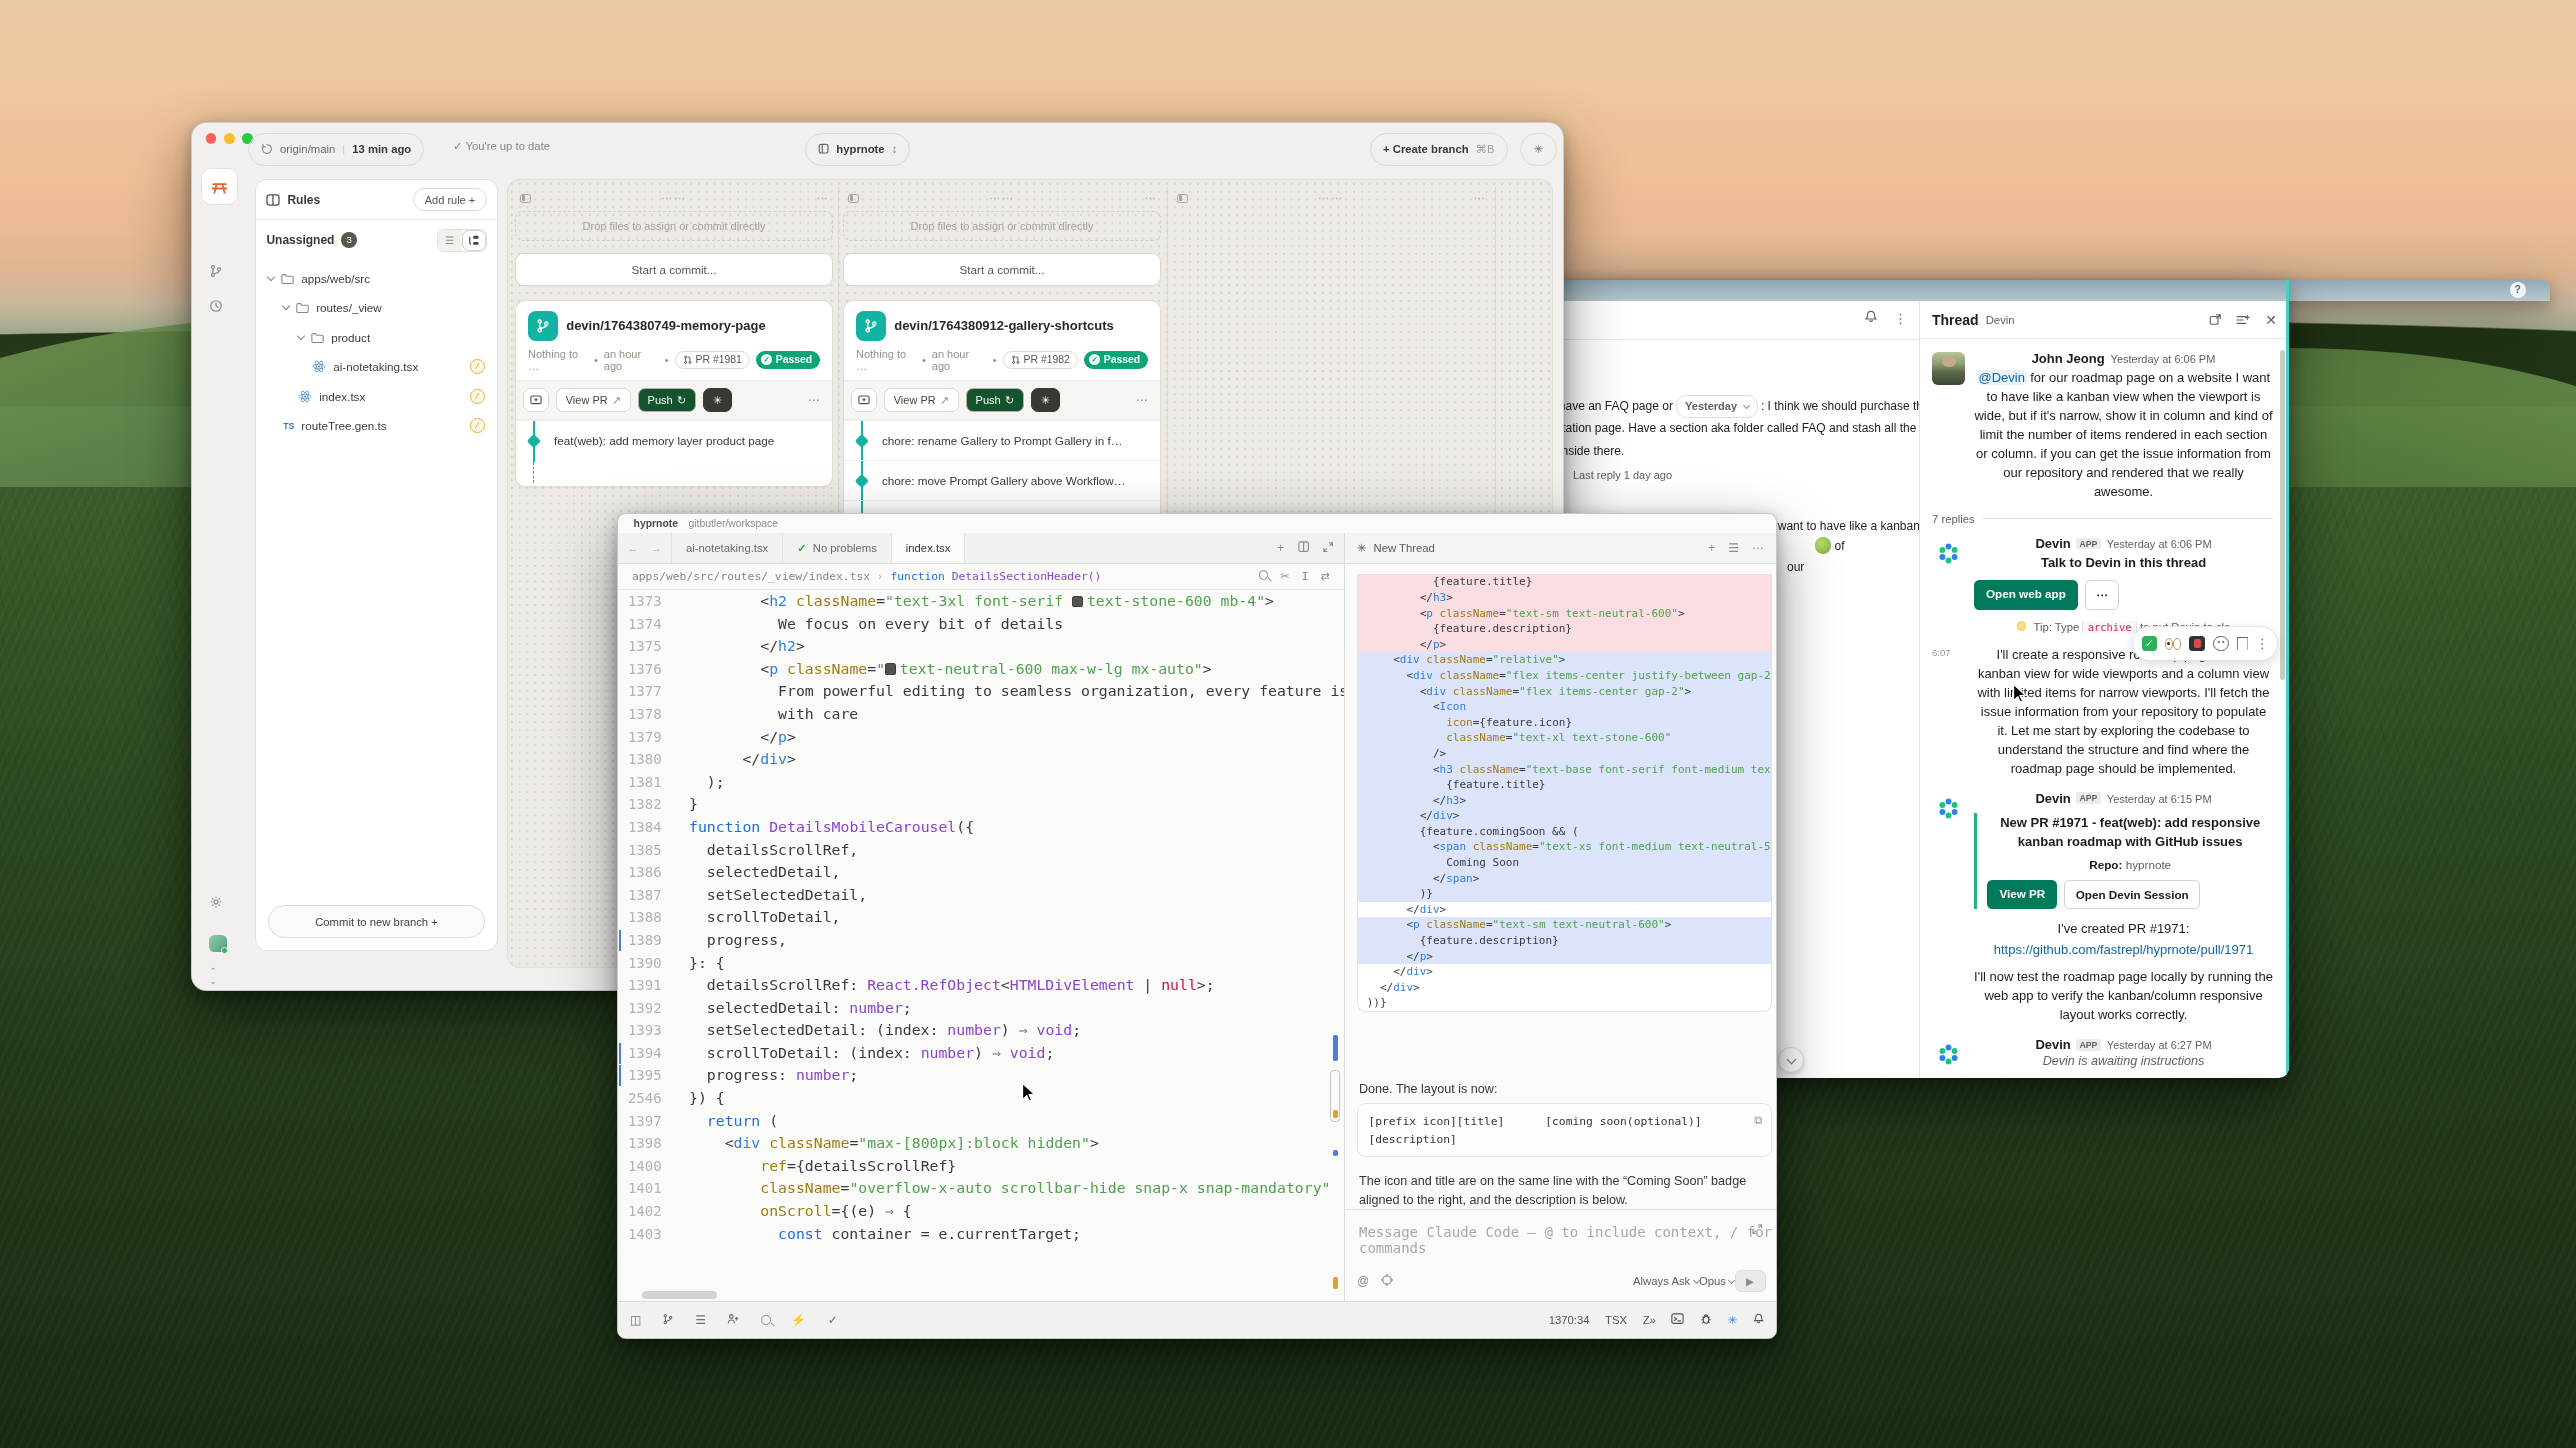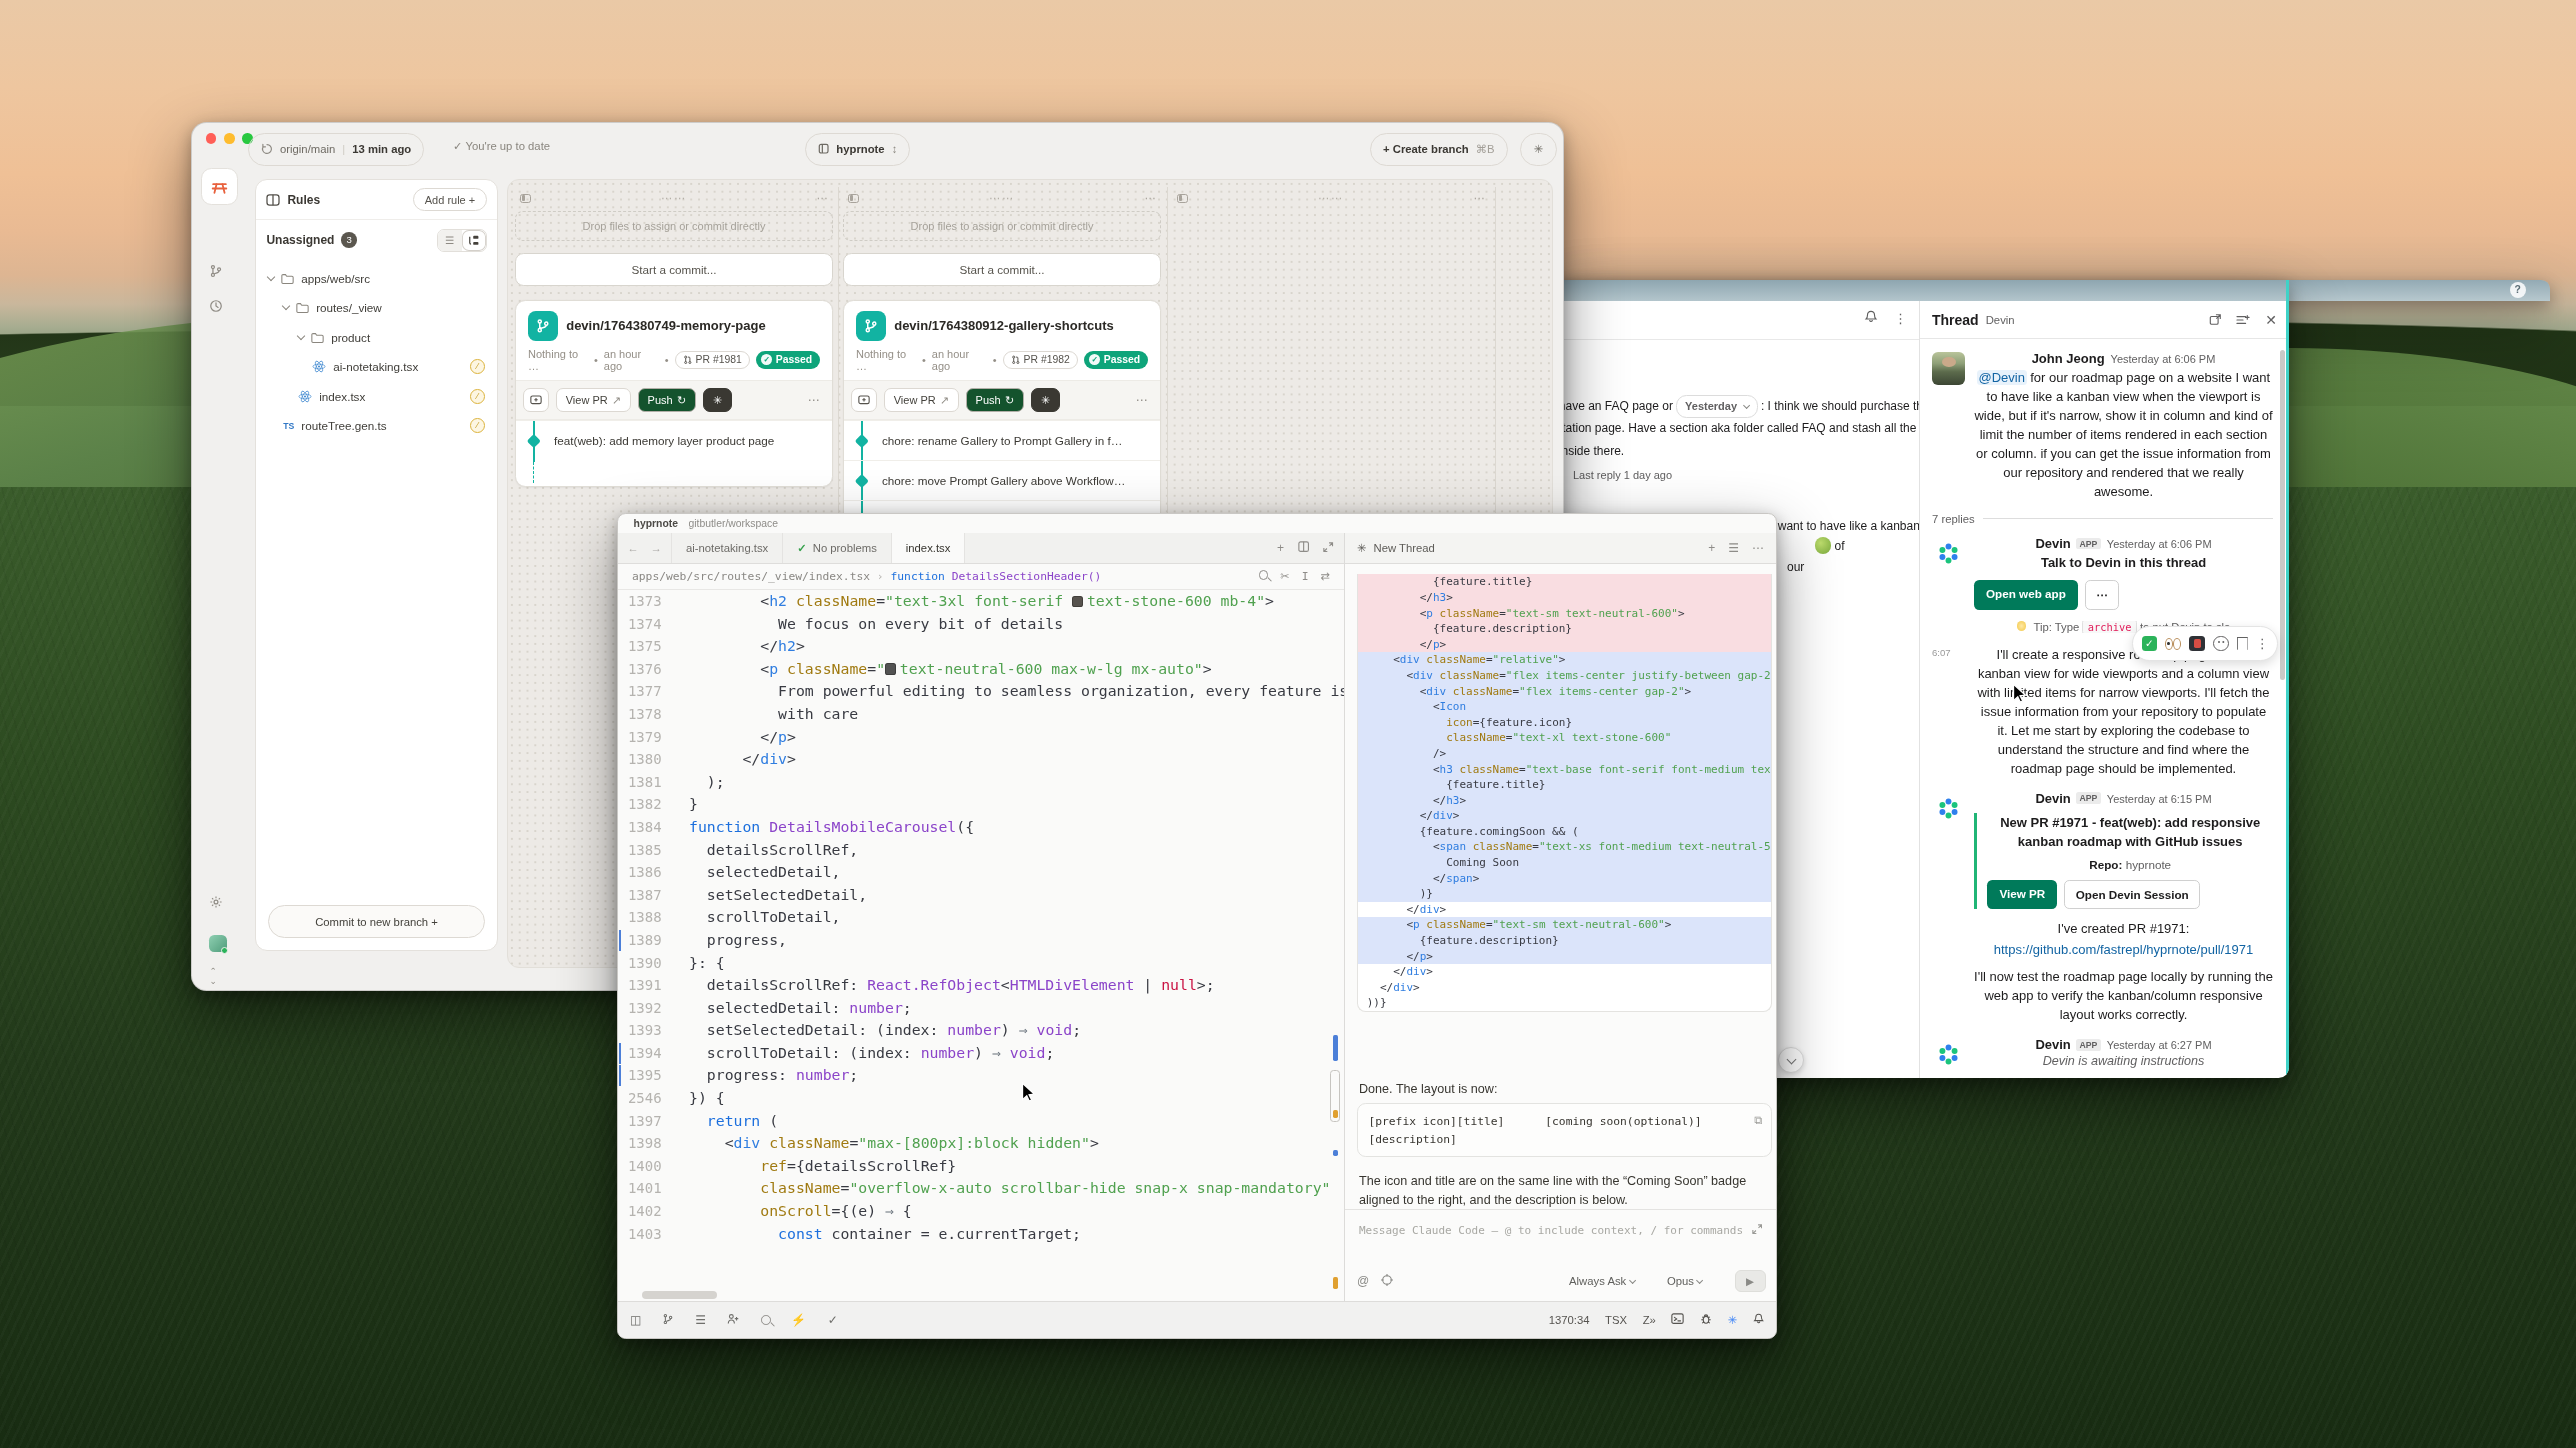--- a/index.html
+++ b/index.html
@@ -191,24 +191,24 @@
   .panel { position:absolute; left:726px; top:50px; right:0; bottom:37px; border-left:0.9px solid #dcdbd9; background:#fbfbfa; overflow:hidden; }
   .diffblock { position:absolute; left:12px; top:10.4px; width:415px; border:0.9px solid #e4e3e0; border-top:0; border-radius:0 0 8.7px 8.7px; overflow:hidden; background:#fff; }
   .dl { height:15.6px; font-family:"DejaVu Sans Mono",monospace; font-size:11px; line-height:15.6px; white-space:pre; padding-left:8.7px; overflow:hidden; color:#383a42; }
   .dl.del { background:#f9dde1; } .dl.add { background:#dbe4fa; }
   .p-done { position:absolute; left:14px; top:518px; font-size:12.6px; color:#37352f; }
   .p-codebox { position:absolute; left:12px; top:539px; width:415px; height:54px; border:0.9px solid #e3e3e0; border-radius:8.7px; background:#fdfdfc; padding:8.7px 10.4px; font-family:"DejaVu Sans Mono",monospace; font-size:11.3px; line-height:18px; color:#37352f; white-space:pre; }
   .p-codebox .copy { position:absolute; right:8.7px; top:7px; color:#9a9a96; font-size:11.3px; font-family:"Liberation Sans",sans-serif; }
   .p-explain { position:absolute; left:14px; top:608px; width:412px; font-size:12.6px; line-height:19px; color:#37352f; }
   .p-utils { position:absolute; right:14px; top:671px; display:flex; gap:12px; color:#9a9a96; font-size:11.3px; }
   .p-input { position:absolute; left:0; right:0; bottom:0; height:92px; border-top:0.9px solid #e4e3e1; background:#fbfbfa; }
-  .p-input .ph { position:absolute; left:14px; top:14px; font-family:"DejaVu Sans Mono",monospace; font-size:11px; color:#a8a8a3; }
+  .p-input .ph { position:absolute; left:14px; top:14px; font-family:"DejaVu Sans Mono",monospace; font-size:14px; color:#a8a8a3; }
   .p-input .exp { position:absolute; right:14px; top:14px; color:#9a9a96; font-size:11.3px; }
   .p-input .brow { position:absolute; left:12px; right:10.4px; bottom:8.7px; display:flex; align-items:center; gap:12px; color:#8a8a86; font-size:12px; }
-  .p-input .brow .r { margin-left:auto; display:flex; align-items:center; gap:32px; font-size:11.3px; color:#5f5f5c; font-family:"Liberation Sans",sans-serif; }
+  .p-input .brow .r { margin-left:auto; display:flex; align-items:center; gap:0; font-size:11.3px; color:#5f5f5c; font-family:"Liberation Sans",sans-serif; }
   .sendbtn { width:31px; height:22.6px; border-radius:6px; background:#e9e9e6; border:0.9px solid #dededa; color:#8a8a86; display:flex; align-items:center; justify-content:center; font-size:10.4px; }
   .chev-s { display:inline-block; width:5.2px; height:5.2px; border-right:1.2px solid #8a8a86; border-bottom:1.2px solid #8a8a86; transform:rotate(45deg); margin-left:3.5px; vertical-align:1.7px; }
 
   
   .svgi { display:inline-flex; align-items:center; justify-content:center; }
   .cursor { position:absolute; z-index:9; }
 </style>
 </head>
 <body>
 

